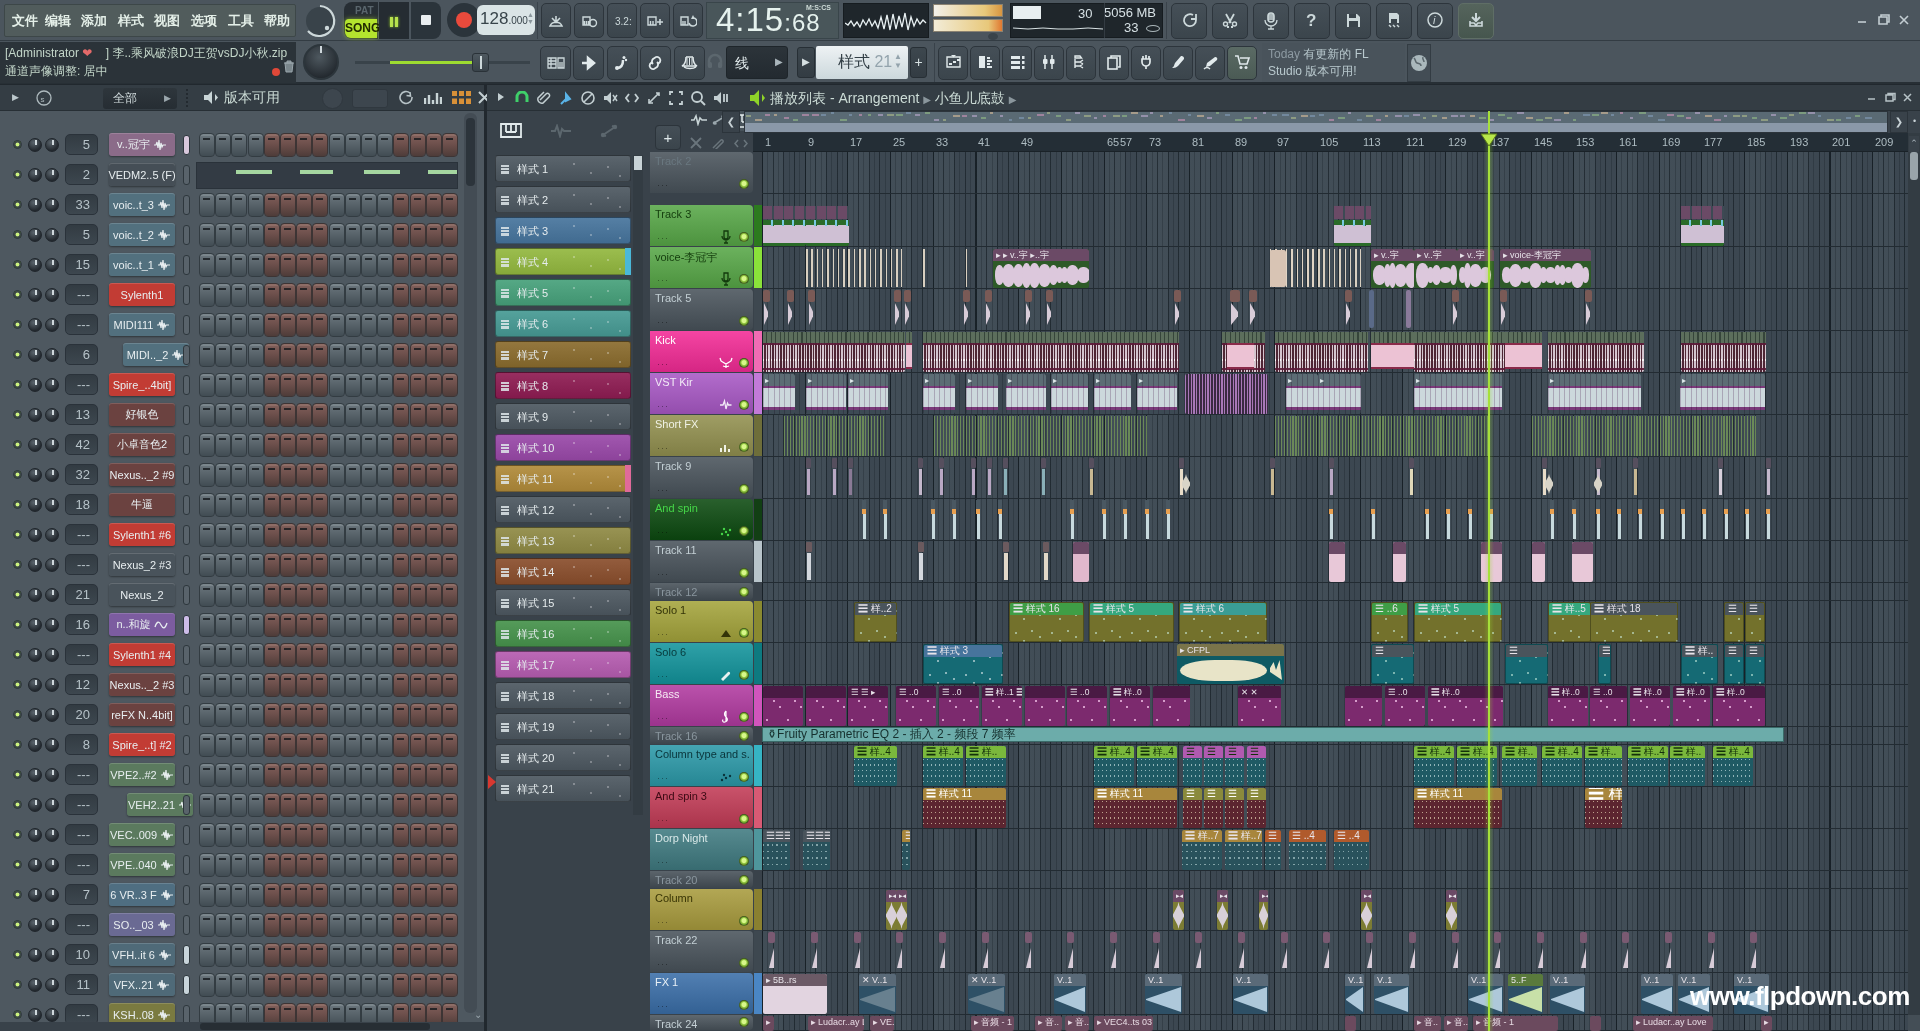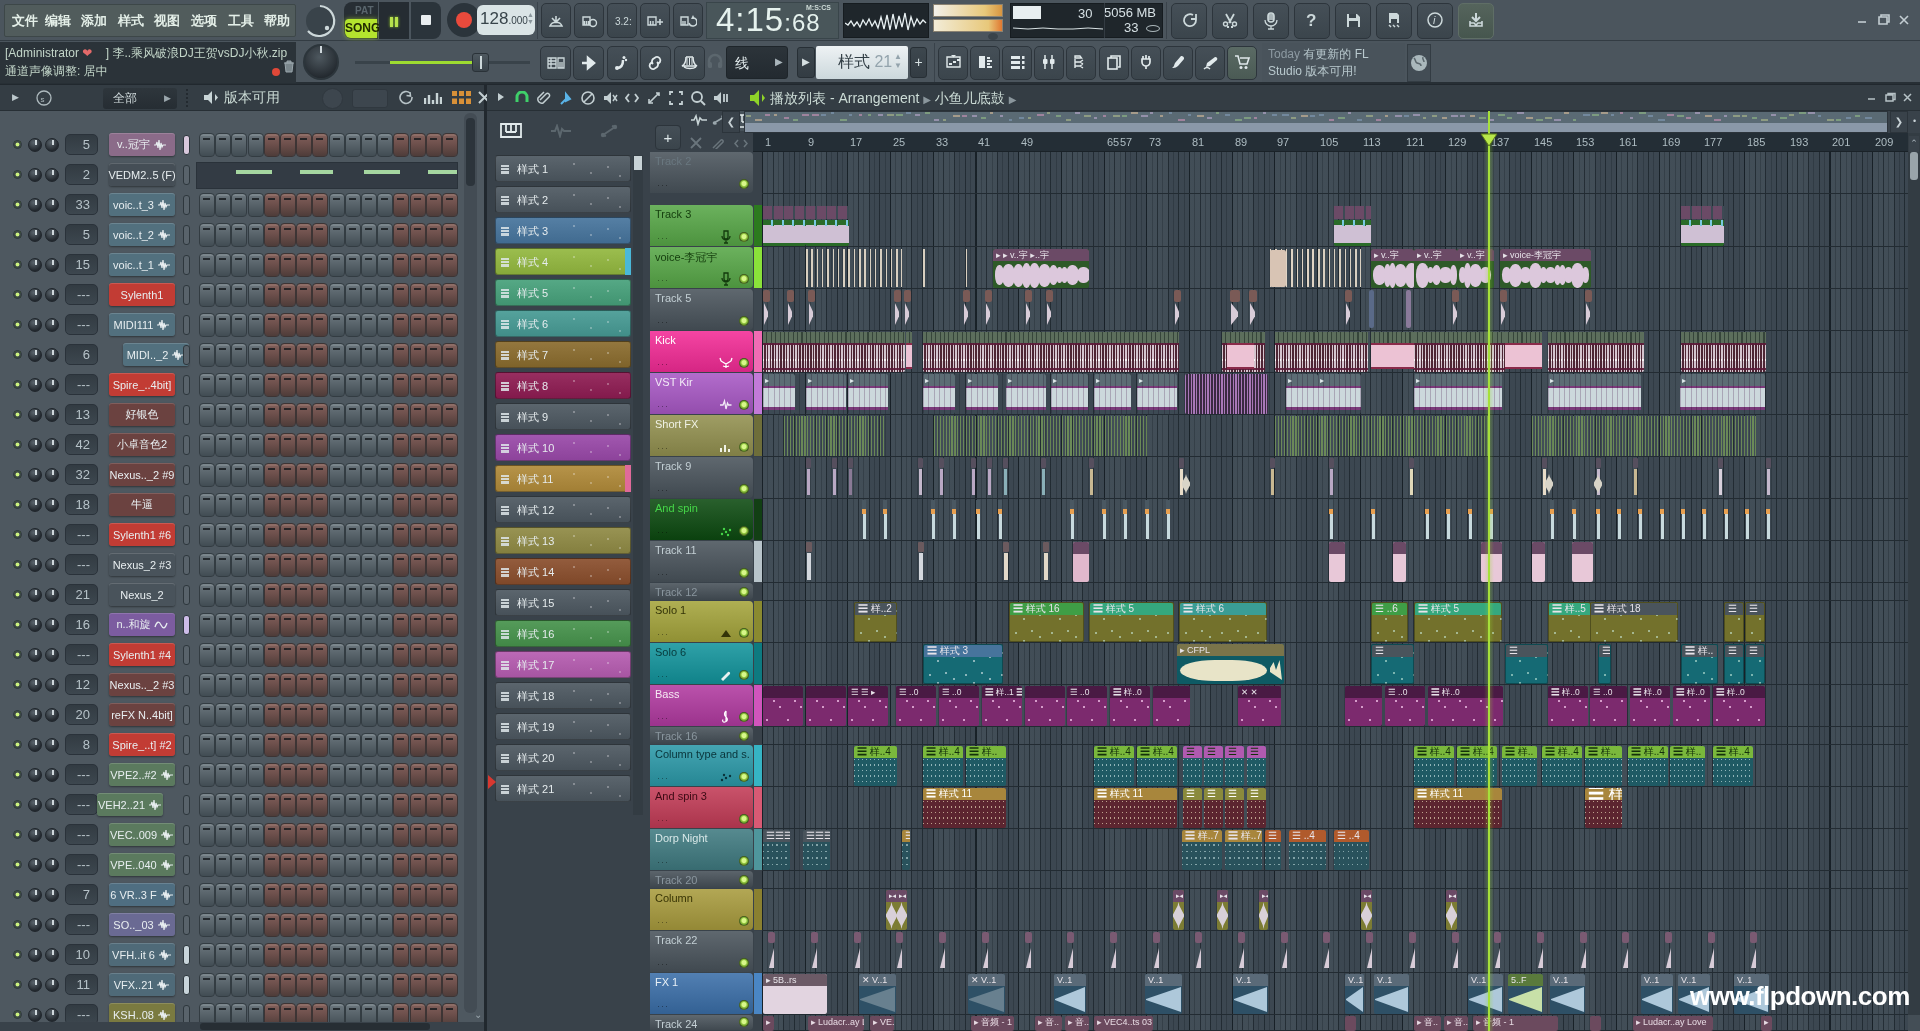--- a/index.html
+++ b/index.html
@@ -1510,21 +1510,21 @@
 <div class="step sr" style="left:426.8px;top:764px;">
       <i></i>
     </div>
 <div class="step sr" style="left:443.0px;top:764px;">
       <i></i>
     </div>
 <div class="led" style="left:13px;top:800px;"></div>
 <div class="knob" style="left:28px;top:798px;"></div>
 <div class="knob" style="left:45px;top:798px;"></div>
 <div class="numbox" style="left:65px;top:794px;">---</div>
-<div class="chname" style="left:97px;top:793px;background:linear-gradient(#5b7a5e,#5b7a5e);box-shadow:inset 0 1px 0 rgba(255,255,255,.15),0 1px 2px rgba(0,0,0,.4);">
+<div class="chname" style="left:127px;top:793px;background:linear-gradient(#5b7a5e,#5b7a5e);box-shadow:inset 0 1px 0 rgba(255,255,255,.15),0 1px 2px rgba(0,0,0,.4);">
       <span>VEH2..21</span>
       <svg width="14" height="12" style="margin-left:3px;flex:none;">
         <path d="M1 6 L3 6 4 3 5 9 6 1 7 11 8 4 9 8 10 6 13 6" stroke="#e8eef0" fill="none" stroke-width="1.2"></path>
       </svg>
     </div>
 <div class="abs" style="left:183px;top:795px;width:7px;height:20px;border-radius:3px;background:#59636b;border:1px solid #2e373d;"></div>
 <div class="step sg" style="left:200.0px;top:794px;">
       <i></i>
     </div>
 <div class="step sg" style="left:216.2px;top:794px;">
@@ -3227,20 +3227,21 @@
     </svg>
 <svg class="abs" style="left:719px;top:710px;" width="14" height="14">
       <path d="M7 1 c-2 2,-2 4,0 6 c2 2,2 4,-1 5 c-2 .5,-3 -1,-2 -2.5 M7 1 v10" stroke="#fff" fill="none" stroke-width="1.2"></path>
     </svg>
 <svg class="abs" style="left:719px;top:770px;" width="14" height="14">
       <circle cx="3" cy="10" r="1.2" fill="#0a343a"></circle>
       <circle cx="7" cy="8" r="1.2" fill="#0a343a"></circle>
       <circle cx="11" cy="6" r="1.2" fill="#0a343a"></circle>
       <circle cx="5" cy="5" r="1.2" fill="#0a343a"></circle>
     </svg>
+<div class="abs" style="left:762px;top:727px;width:1022px;height:15px;background:#6cacaa;border:1px solid #3a6a68;color:#16302e;font-size:12px;line-height:13px;padding-left:4px;">⚱︎Fruity Parametric EQ 2 - 插入 2 - 频段 7 频率</div>
 <div class="abs" style="left:722px;top:111px;width:18px;height:22px;background:#39424a;border:1px solid #2c343b;color:#c8d2d6;font-size:10px;text-align:center;line-height:20px;">❮</div>
 <div class="abs" style="left:744px;top:111px;width:1144px;height:22px;background:linear-gradient(#5a6a74 0 11px,#8a98a8 11px);border:1px solid #2c343b;"></div>
 <div class="abs" style="left:746px;top:115px;width:5px;height:1.5px;background:#9aa886;opacity:.8;"></div>
 <div class="abs" style="left:755px;top:119px;width:7px;height:1.5px;background:#b8a890;opacity:.8;"></div>
 <div class="abs" style="left:765px;top:114px;width:5px;height:1.5px;background:#b08aa8;opacity:.8;"></div>
 <div class="abs" style="left:774px;top:114px;width:3px;height:1.5px;background:#b8a890;opacity:.8;"></div>
 <div class="abs" style="left:784px;top:117px;width:5px;height:1.5px;background:#b08aa8;opacity:.8;"></div>
 <div class="abs" style="left:793px;top:119px;width:5px;height:1.5px;background:#84a882;opacity:.8;"></div>
 <div class="abs" style="left:802px;top:114px;width:7px;height:1.5px;background:#b08aa8;opacity:.8;"></div>
 <div class="abs" style="left:812px;top:114px;width:7px;height:1.5px;background:#b08aa8;opacity:.8;"></div>

